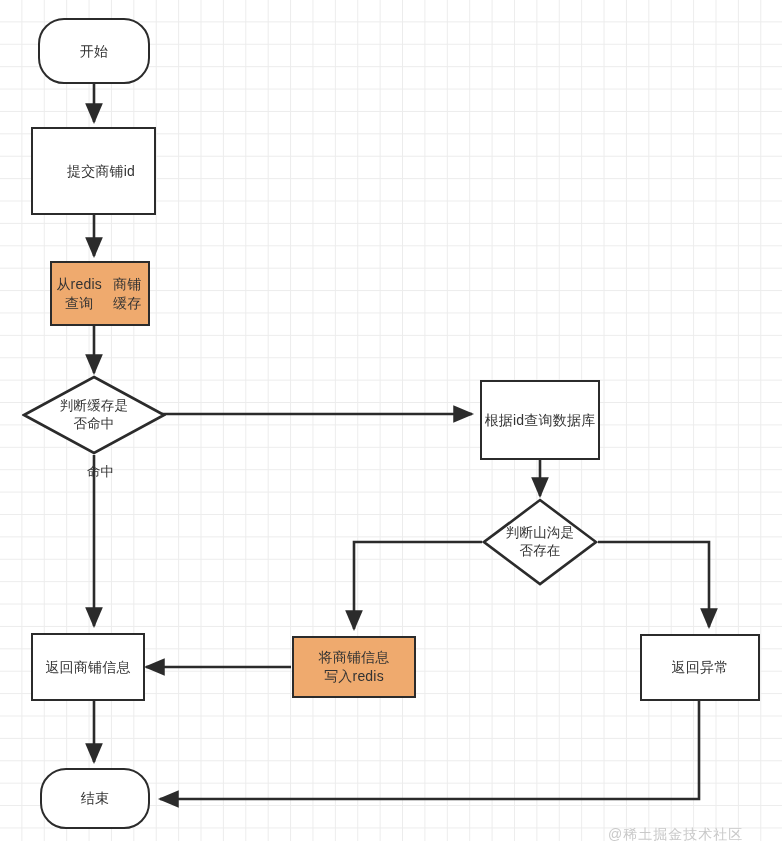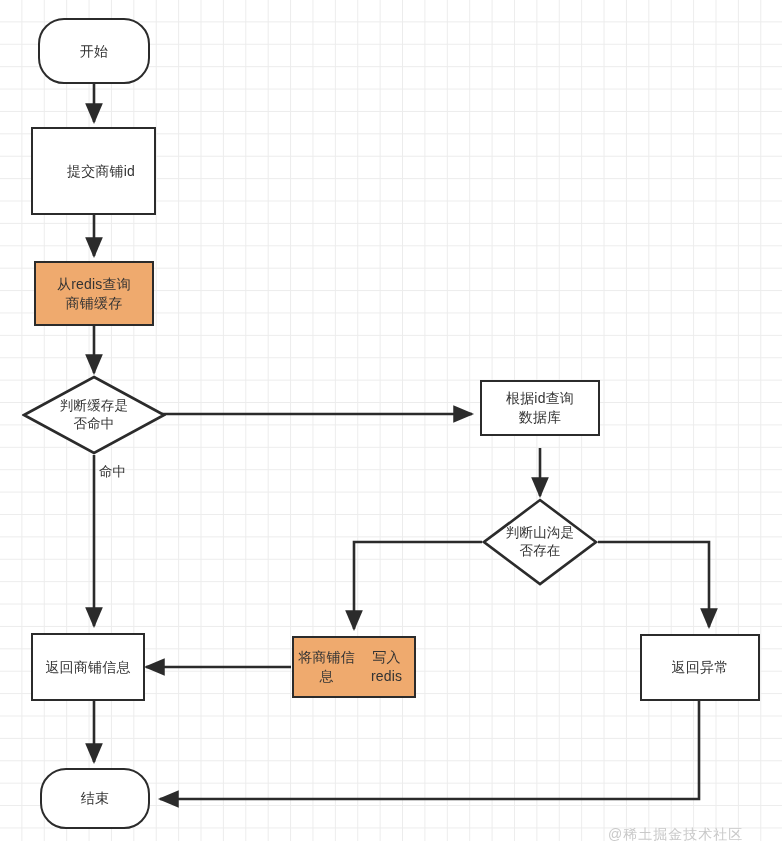--- a/index.html
+++ b/index.html
@@ -121,49 +121,49 @@
   </svg>
 
   <div class="node terminal" style="left:38px; top:18px; width:112px; height:66px;">
     <span>开始</span>
   </div>
 
   <div class="node process" style="left:31px; top:127px; width:125px; height:88px;padding-left:15px;">
     <span>提交商铺id</span>
   </div>
 
-  <div class="node process accent" style="left:34px; top:261px; width:120px; height:65px; flex-direction:column;">
+  <div class="node process accent" style="left:50px; top:261px; width:100px; height:65px; flex-direction:row;">
     <span>从redis查询</span>
     <span>商铺缓存</span>
   </div>
 
   <div class="node decision" style="left:22px; top:375px; width:144px; height:80px; flex-direction:column;">
     <svg class="dshape" viewBox="0 0 144 80" preserveAspectRatio="none">
       <polygon points="72,2 142,40 72,78 2,40" fill="#ffffff" stroke="#2b2b2b" stroke-width="2.6" vector-effect="non-scaling-stroke"></polygon>
     </svg>
     <span class="dtext">判断缓存是</span>
     <span class="dtext">否命中</span>
   </div>
 
-  <div class="edge-label" style="left:99px; top:463px;">命中</div>
+  <div class="edge-label" style="left:87px; top:463px;">命中</div>
 
-  <div class="node process" style="left:480px; top:380px; width:120px; height:56px; flex-direction:column;">
+  <div class="node process" style="left:480px; top:380px; width:120px; height:80px; flex-direction:row;">
     <span>根据id查询</span>
     <span>数据库</span>
   </div>
 
   <div class="node decision" style="left:482px; top:498px; width:116px; height:88px; flex-direction:column;">
     <svg class="dshape" viewBox="0 0 116 88" preserveAspectRatio="none">
       <polygon points="58,2 114,44 58,86 2,44" fill="#ffffff" stroke="#2b2b2b" stroke-width="2.6" vector-effect="non-scaling-stroke"></polygon>
     </svg>
     <span class="dtext">判断山沟是</span>
     <span class="dtext">否存在</span>
   </div>
 
-  <div class="node process accent" style="left:292px; top:636px; width:124px; height:62px; flex-direction:row;">
+  <div class="node process accent" style="left:292px; top:636px; width:124px; height:62px; flex-direction:column;">
     <span>将商铺信息</span>
     <span>写入redis</span>
   </div>
 
   <div class="node process" style="left:31px; top:633px; width:114px; height:68px; flex-direction:row;">
     <span>返回商铺信</span>
     <span>息</span>
   </div>
 
   <div class="node process" style="left:640px; top:634px; width:120px; height:67px;">

